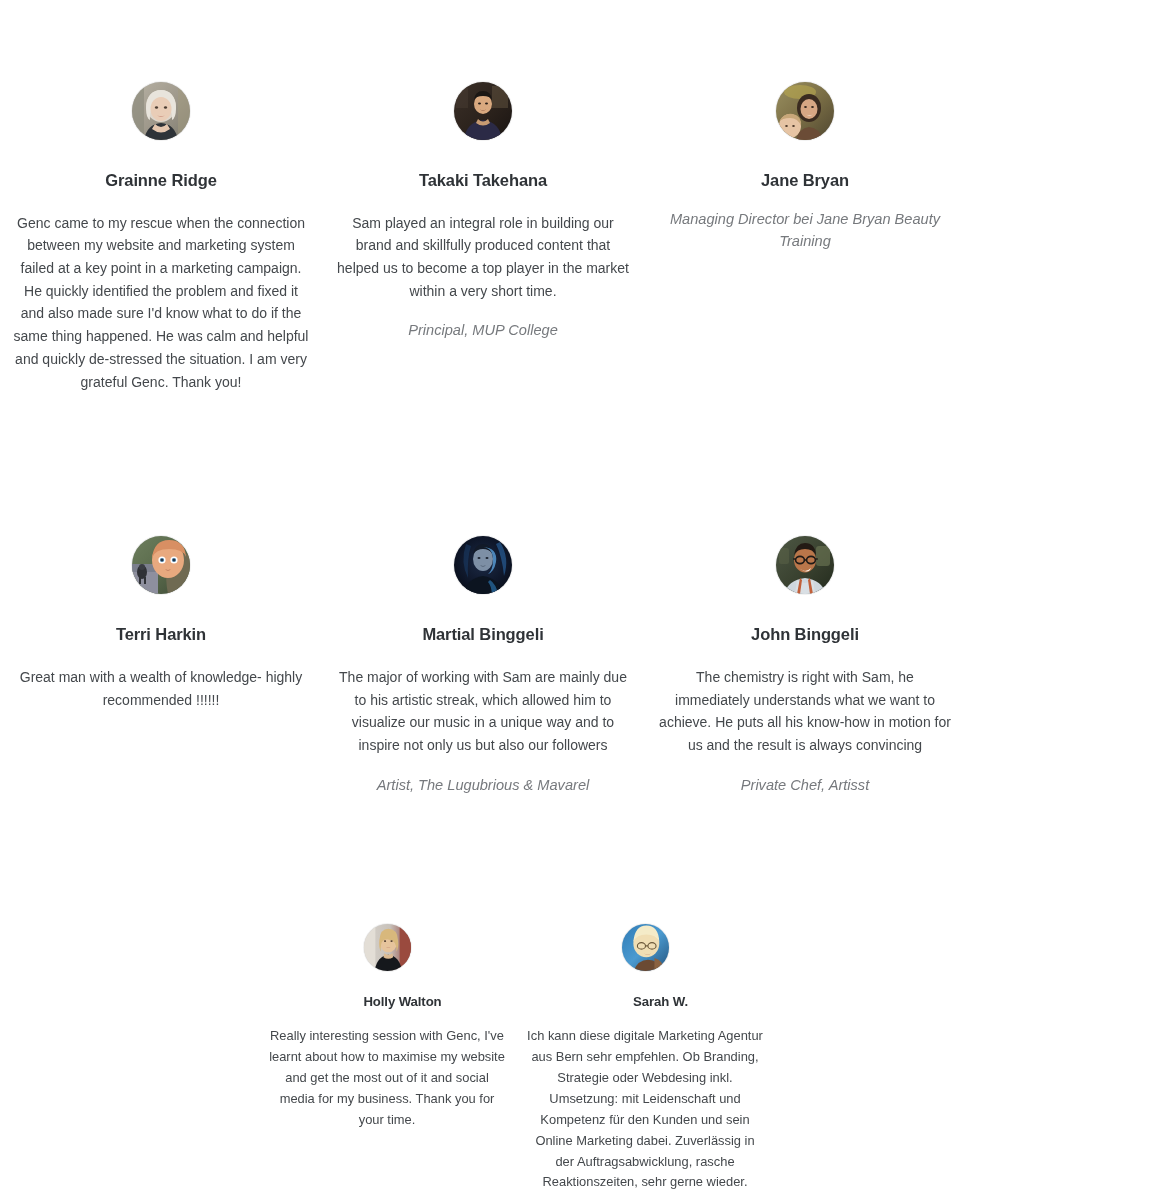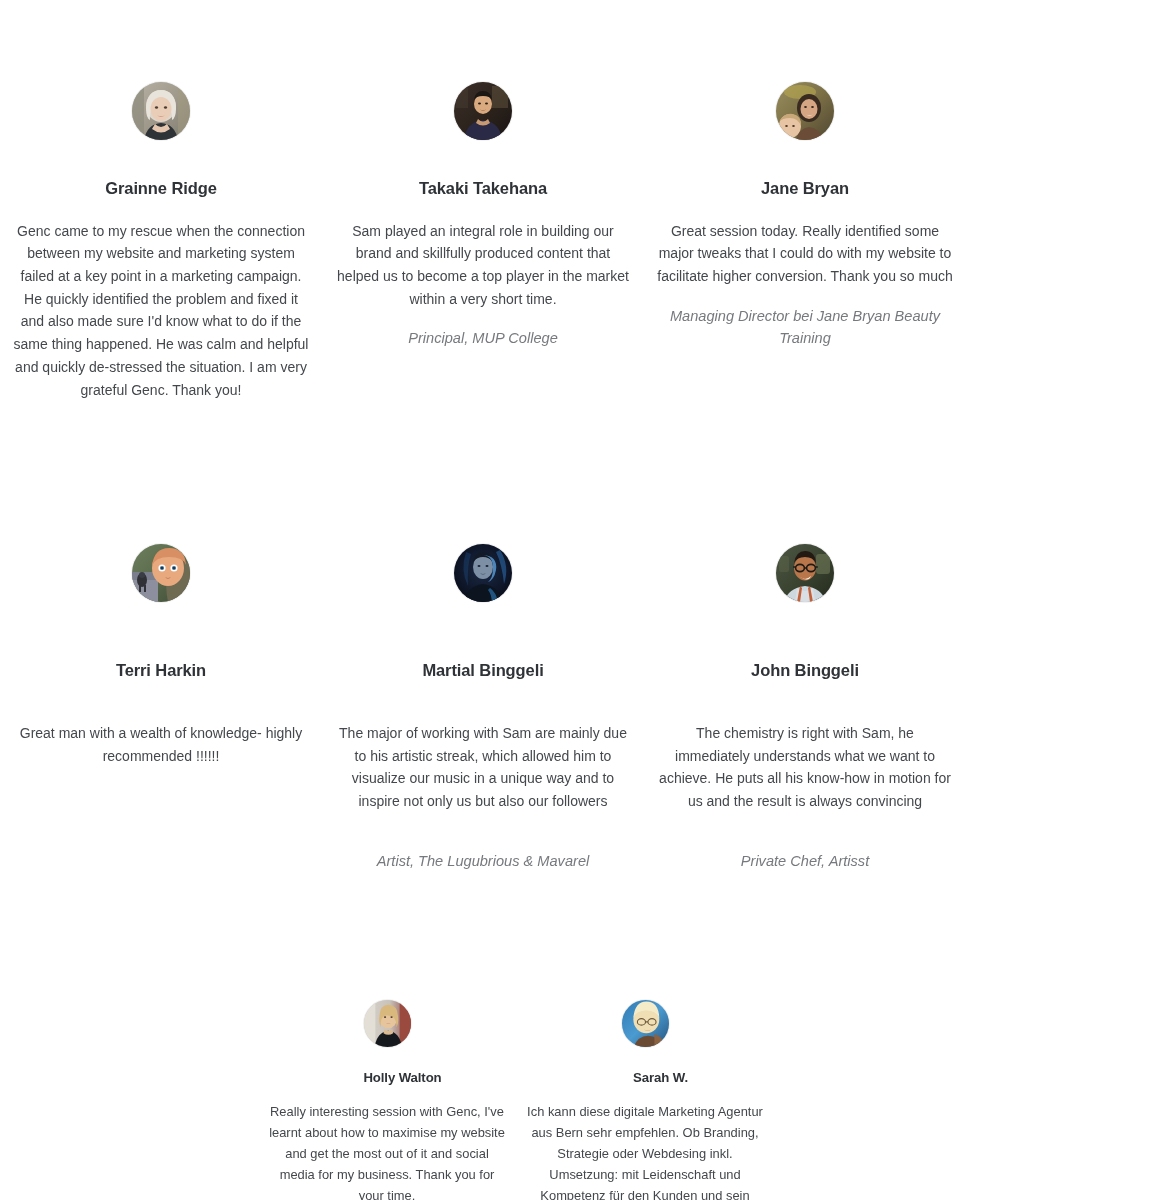--- a/index.html
+++ b/index.html
@@ -53,21 +53,21 @@
   }
   .avatar svg { display: block; width: 100%; height: 100%; }
 
   .name {
     font-weight: bold;
     font-size: 16.5px;
     color: #2f3337;
     letter-spacing: -0.1px;
     line-height: 1.2;
   }
-  .row-main .name { margin-top: 39px; }
+  .row-main .name { margin-top: 31px; }
 
   .quote {
     font-size: 14px;
     line-height: 1.62;
     color: #44484c;
     font-weight: 400;
   }
   .row-main .quote { margin-top: 21px; max-width: 296px; }
 
   .role {
@@ -100,21 +100,21 @@
     margin-top: 14px;
     font-size: 11.8px;
     max-width: 230px;
   }
 
   .row-1 { padding-top: 82px; }
   .row-2 { padding-top: 143px; }
   .row-3 { padding-top: 128px; }
 
   .row-1 .card { align-self: flex-start; }
-  .row-2 .card { align-self: flex-start; gap: 20px; }
+  .row-2 .card { align-self: flex-start; }
   .row-3 .card { align-self: flex-start; }
 </style>
 </head>
 <body>
 
 <div class="page">
 
   <div class="row row-main row-1">
 
     <div class="card">
@@ -189,21 +189,20 @@
           <ellipse cx="36.5" cy="25" rx="1.4" ry="1" fill="#35271e"></ellipse>
           <path d="M30 32 q3.5 3 7 0 q-3.5 4 -7 0z" fill="#fdf6ef"></path>
           <ellipse cx="14" cy="44" rx="11" ry="12" fill="#e6c4a4"></ellipse>
           <path d="M3 40 q5 -10 14 -8 q9 2 8 12 q-3 -8 -11 -8 q-8 0 -11 4z" fill="#c8a779"></path>
           <ellipse cx="10.5" cy="44" rx="1.3" ry="1" fill="#4a372a"></ellipse>
           <ellipse cx="17.5" cy="44" rx="1.3" ry="1" fill="#4a372a"></ellipse>
           <path d="M20 58 q3 -12 13 -13 q11 1 14 13z" fill="#6b4c36"></path>
         </svg>
       </div>
       <div class="name">Jane Bryan</div>
-      <div class="quote">Great session today. Really identified some major tweaks that I could do with my website to facilitate higher conversion. Thank you so much</div>
       <div class="role">Managing Director bei Jane Bryan Beauty Training</div>
     </div>
 
   </div>
 
   <div class="row row-main row-2">
 
     <div class="card">
       <div class="avatar">
         <svg viewBox="0 0 58 58" preserveAspectRatio="xMidYMid slice" aria-hidden="true">

